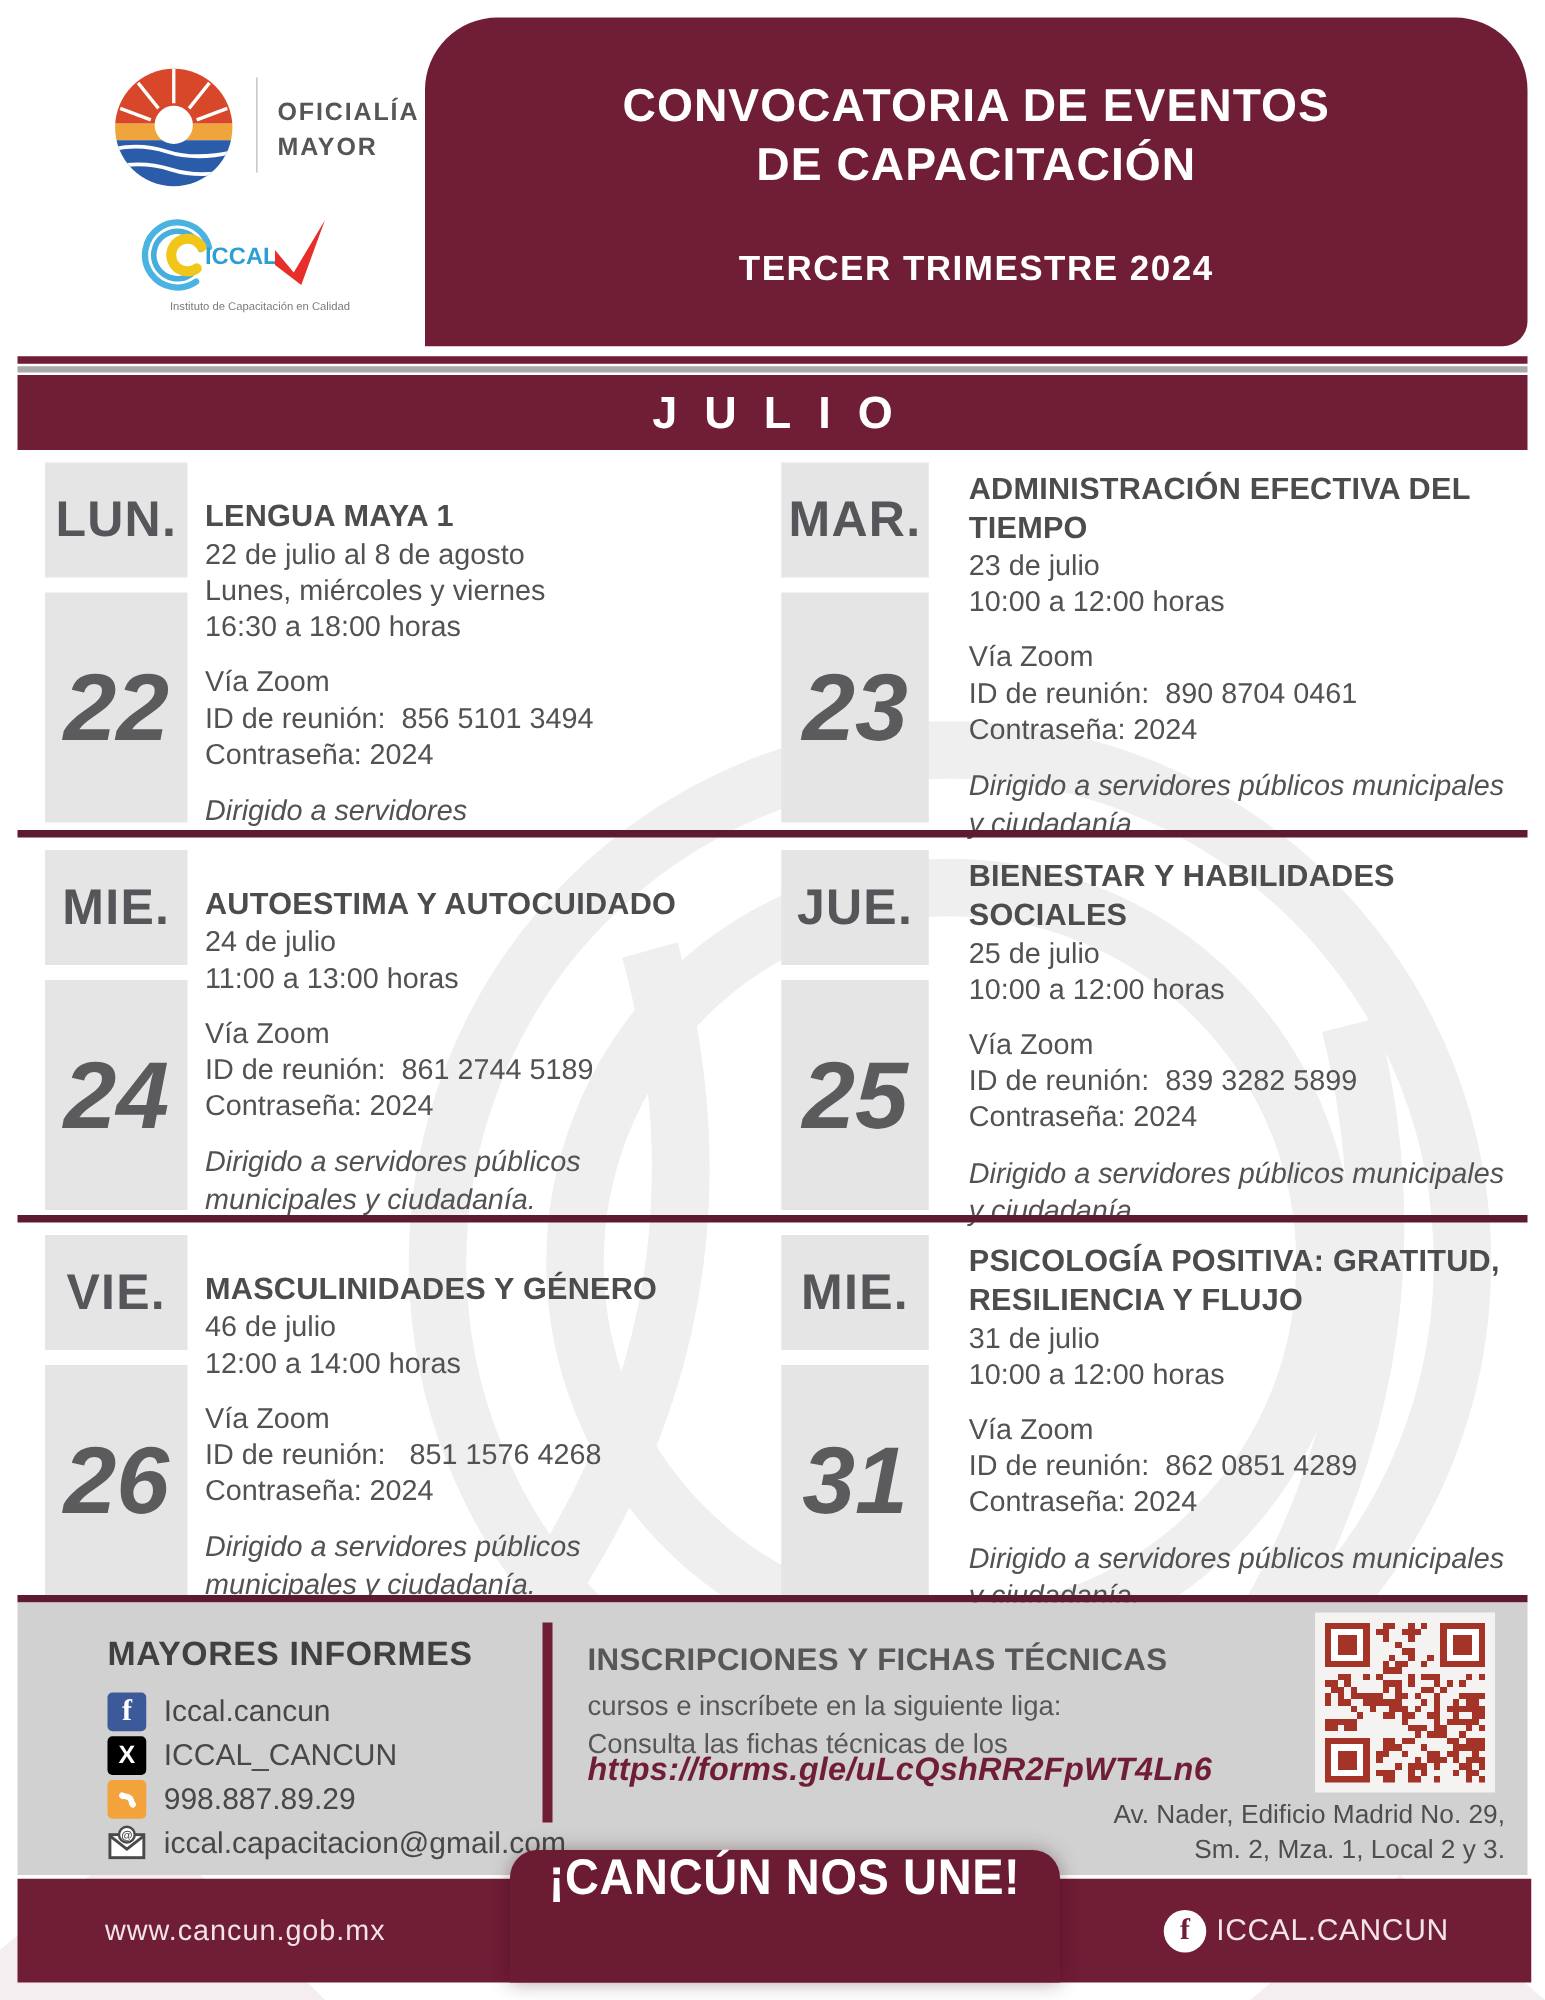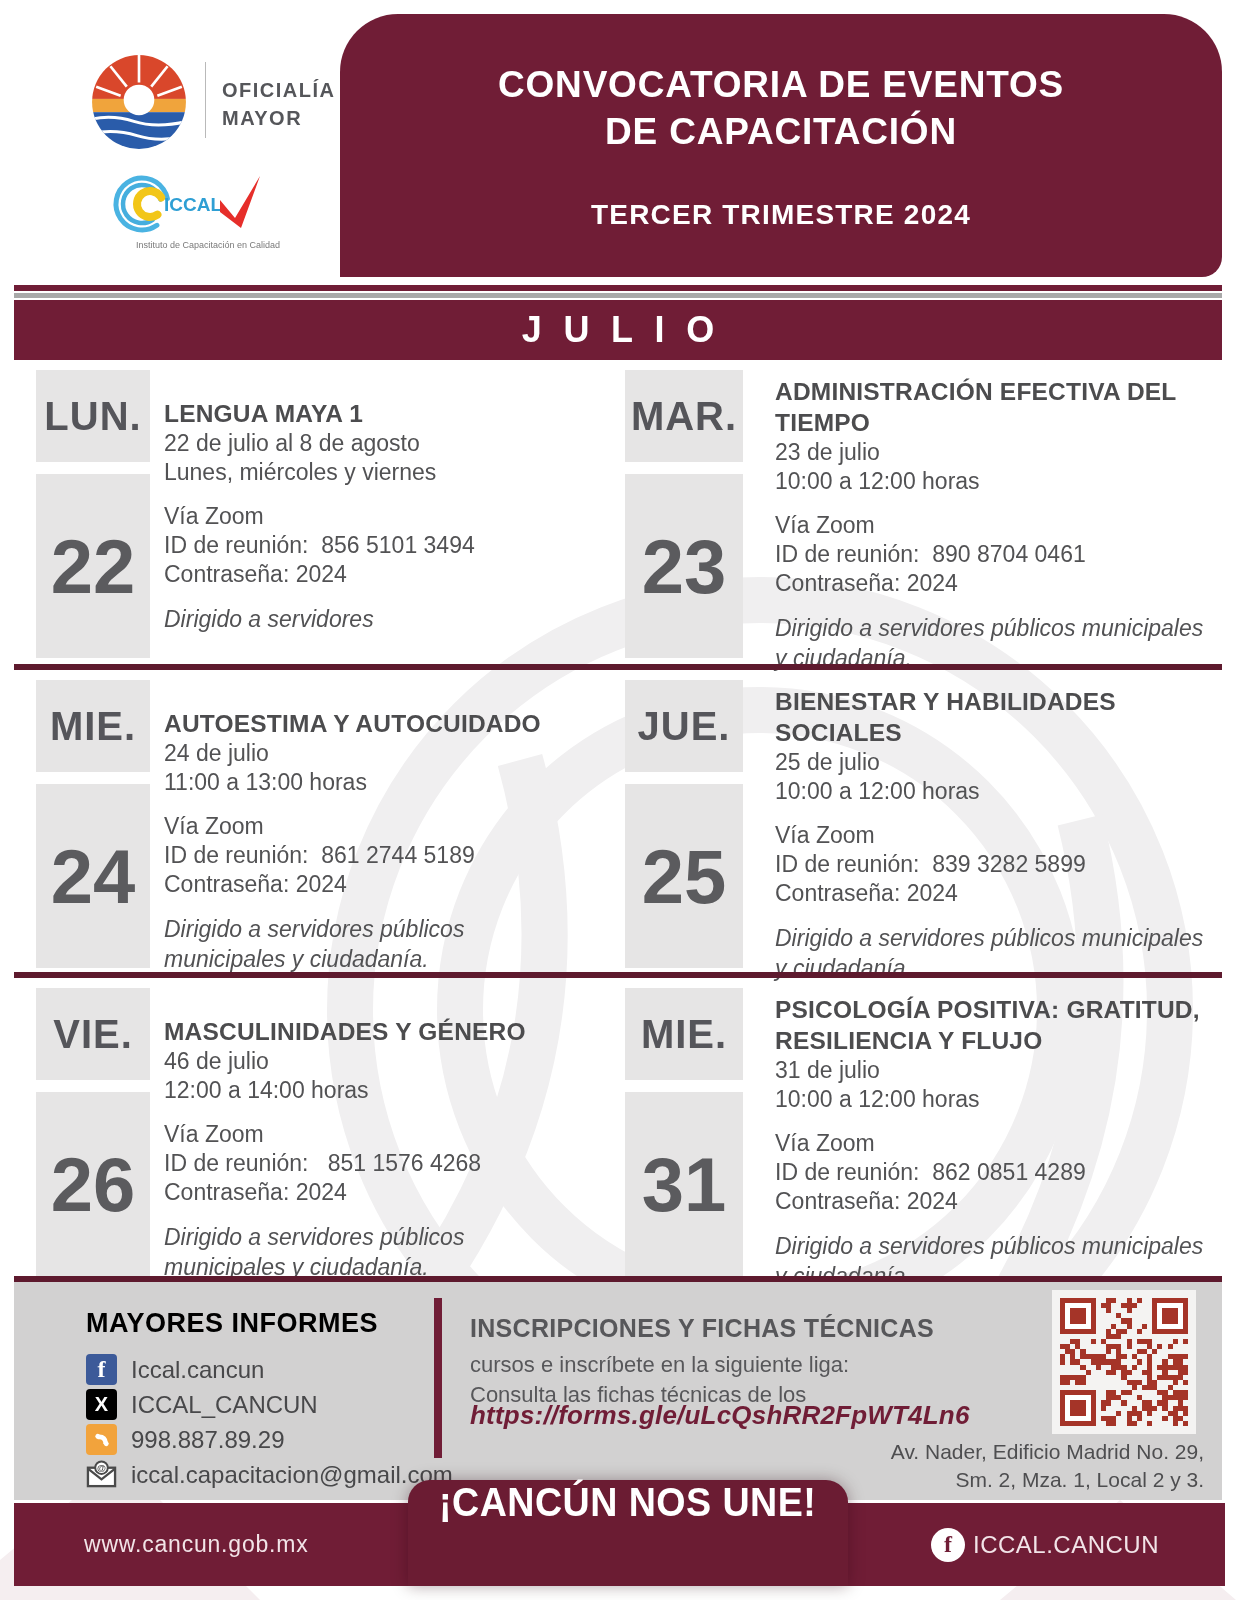--- a/index.html
+++ b/index.html
@@ -31,37 +31,37 @@
   .month-band span{color:#fff;font-size:36px;font-weight:700;letter-spacing:.6em;text-indent:.6em;}
 
   
   .row-divider{position:absolute;left:14px;width:1208px;height:6px;background:#5E1A2E;}
   .cell{position:absolute;}
   .day-box{position:absolute;left:0;top:8px;width:114px;height:92px;background:#E6E5E5;
            display:flex;align-items:center;justify-content:center;
            font-size:40px;font-weight:700;color:#55555A;letter-spacing:1px;}
   .num-box{position:absolute;left:0;top:112px;width:114px;height:184px;background:#E6E5E5;
            display:flex;align-items:center;justify-content:center;
-           font-size:76px;font-weight:700;color:#5B5B5E;}
+           font-size:76px;font-weight:700;color:#5B5B5E;font-style:italic;}
   .cell.right .day-box,.cell.right .num-box{width:118px;}
   .content{position:absolute;top:0;}
   .cell.left .content{left:128px;width:424px;}
   .cell.right .content{left:150px;width:444px;}
   .ev-title{font-size:24.5px;font-weight:700;color:#4C4C4E;line-height:31px;letter-spacing:.2px;}
   .mt-one .ev-title{margin-top:36px;}
   .mt-two .ev-title{margin-top:14px;}
   .ev-line{font-size:23px;color:#525254;line-height:29px;white-space:pre-wrap;}
   .grp{margin-top:15px;}
   .ev-audience{font-size:23px;color:#525254;font-style:italic;line-height:30px;margin-top:15px;}
 
   
   .footer-line{position:absolute;left:14px;top:1276px;width:1208px;height:6px;background:#5E1A2E;}
   .footer-panel{position:absolute;left:14px;top:1282px;width:1208px;height:218px;background:#D2D1D1;}
   .informes-title{position:absolute;left:72px;top:26px;font-size:27px;font-weight:700;
-                  color:#000000;letter-spacing:.5px;}
+                  color:#404040;letter-spacing:.5px;}
   .contact-row{position:absolute;left:72px;display:flex;align-items:center;gap:14px;}
   .contact-icon{width:31px;height:31px;flex:0 0 31px;display:flex;align-items:center;
                 justify-content:center;border-radius:4px;}
   .contact-text{font-size:24px;color:#48484A;}
   .fb-sq{background:#3C5A99;color:#fff;font-weight:700;font-size:24px;font-family:"Liberation Serif",serif;}
   .x-sq{background:#000;color:#fff;font-weight:700;font-size:20px;}
   .ph-sq{background:#F2A33C;}
   .v-divider{position:absolute;left:420px;top:16px;width:8px;height:160px;background:#701D36;}
   .insc-title{position:absolute;left:456px;top:32px;font-size:25px;font-weight:700;
               color:#57575A;letter-spacing:.3px;}
@@ -161,20 +161,21 @@
     <span>JULIO</span>
   </div>
 
   <div class="cell left mt-one" style="left:36px;top:362px;width:560px;height:302px;">
     <div class="day-box">LUN.</div>
     <div class="num-box">22</div>
     <div class="content">
       <div class="ev-title">LENGUA MAYA 1</div>
       <div class="ev-line">22 de julio al 8 de agosto</div>
       <div class="ev-line">Lunes, miércoles y viernes</div>
+      <div class="ev-line">16:30 a 18:00 horas</div>
       <div class="ev-line grp">Vía Zoom</div>
       <div class="ev-line">ID de reunión:  856 5101 3494</div>
       <div class="ev-line">Contraseña: 2024</div>
       <div class="ev-audience">Dirigido a servidores</div>
     </div>
   </div>
   <div class="cell right mt-two" style="left:625px;top:362px;width:596px;height:302px;">
     <div class="day-box">MAR.</div>
     <div class="num-box">23</div>
     <div class="content">

